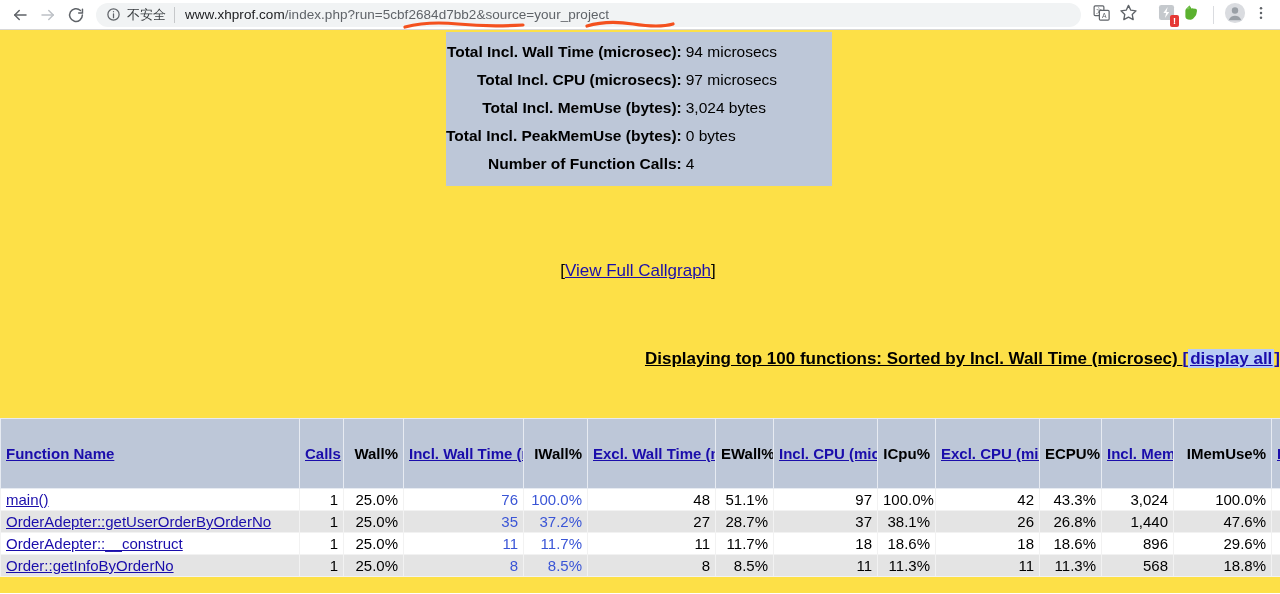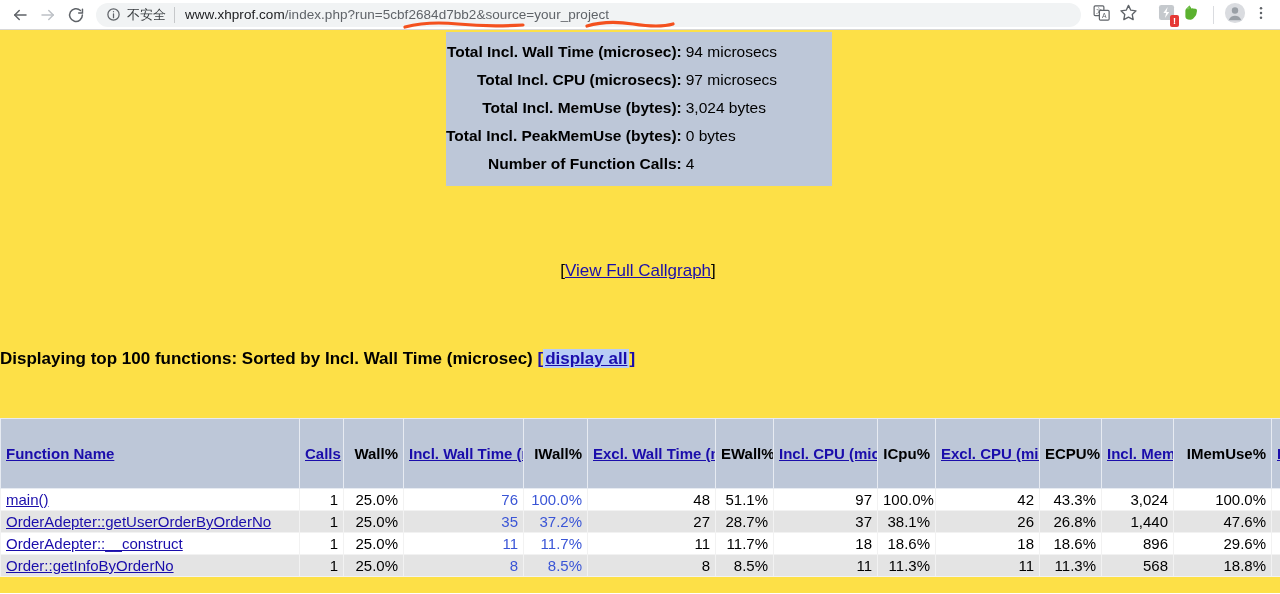--- a/index.html
+++ b/index.html
@@ -133,24 +133,25 @@
   #callgraph-line a {
     color: #1a0dab;
     text-decoration: underline;
   }
 
   
   #displaying-line {
     position: absolute;
     top: 319px;
     left: 0; right: 0;
-    text-align: left;
+    text-align: right;
     font-size: 17px;
     font-weight: bold;
     color: #000;
+    text-decoration: underline;
   }
   #displaying-line .bracket { color:#1a0dab; font-weight:bold; }
   #displaying-line a.display-all {
     color: #1a0dab;
     text-decoration: underline;
     background: #b8cdf5;
     font-weight: bold;
     padding: 0 2px;
   }
 

